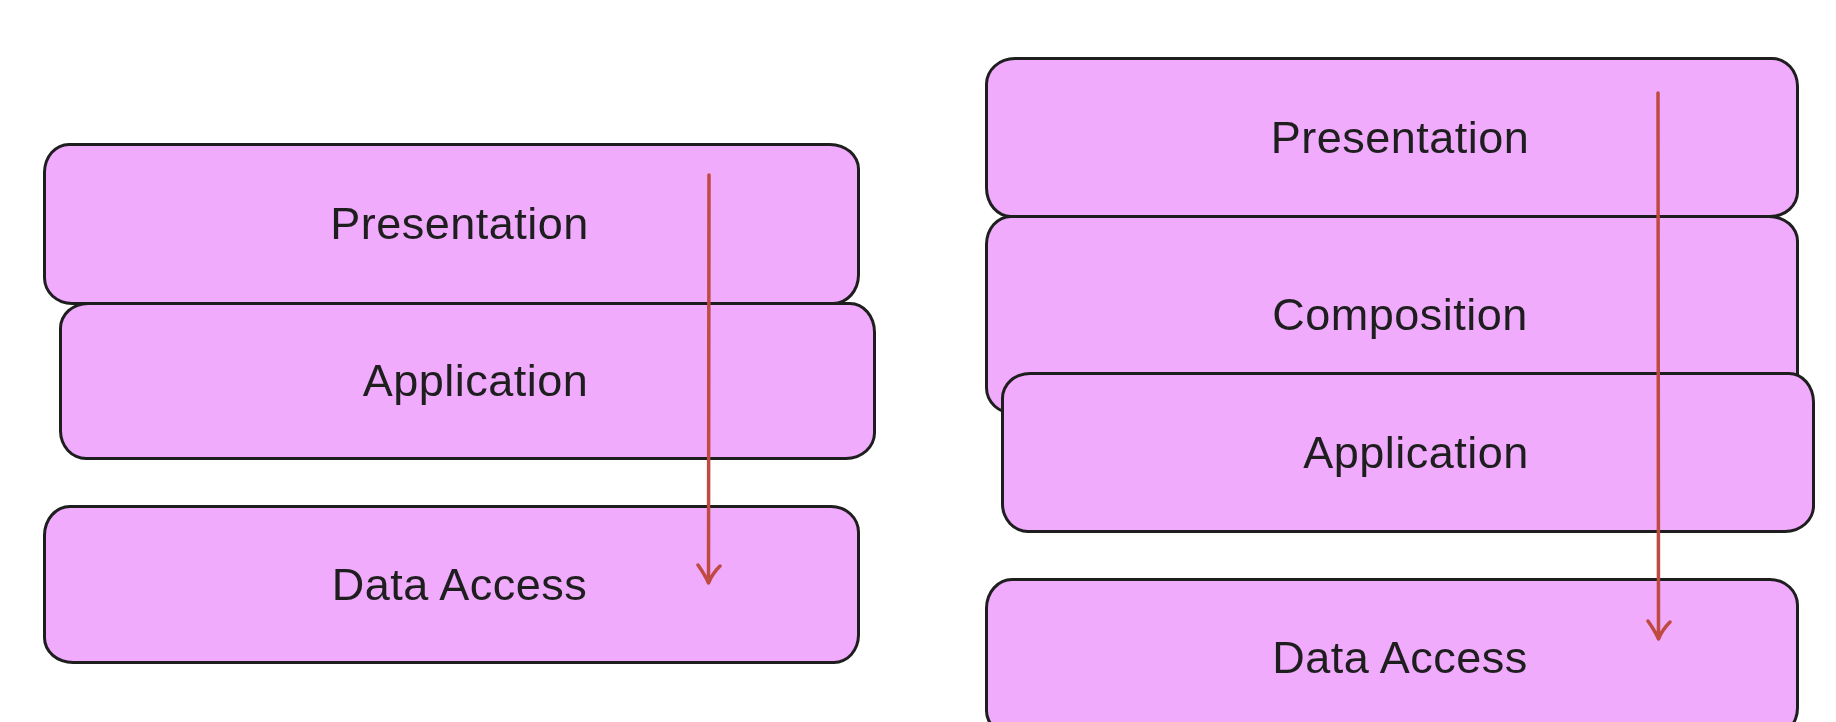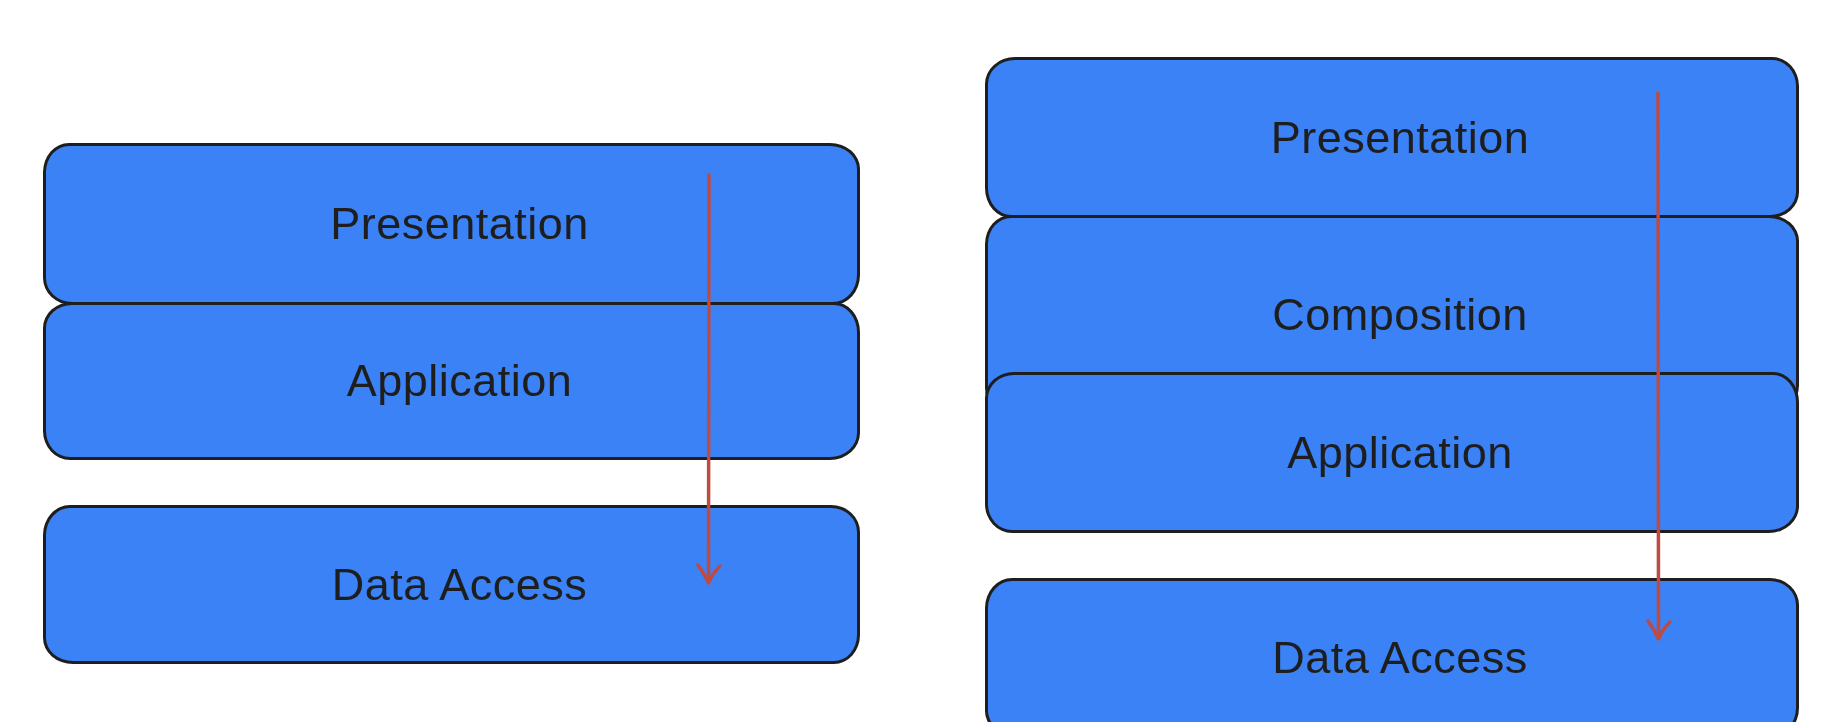--- a/index.html
+++ b/index.html
@@ -16,27 +16,27 @@
     overflow:hidden;
     position:relative;
   }
   .canvas{
     position:absolute;inset:0;
     width:1836px;height:722px;
   }
   .layer-box{
     position:absolute;
     box-sizing:border-box;
-    background:#3b82f6;
+    background:#f0abfc;
     border:3px solid var(--box-border,#1e1e1e);
     display:flex;align-items:center;justify-content:center;padding-left:16px;
   }
   
   .r1{border-radius:26px 30px 27px 29px / 29px 26px 30px 27px;}
-  .r2{border-radius:29px 26px 30px 27px / 26px 30px 27px 29px;}
+  .r2{border-radius:29px 26px 30px 27px / 26px 30px 27px 29px;margin-left:16px;}
   .r3{border-radius:27px 29px 26px 30px / 30px 27px 29px 26px;margin-top:48px;}
   .r4{border-radius:30px 27px 29px 26px / 27px 29px 26px 30px;}
   .layer-label{
     font-size:45px;
     letter-spacing:0.5px;
     color:var(--label-text,#1e1e1e);
     white-space:nowrap;
   }
   .arrow-svg{position:absolute;overflow:visible;}
   .arrow-svg path{

